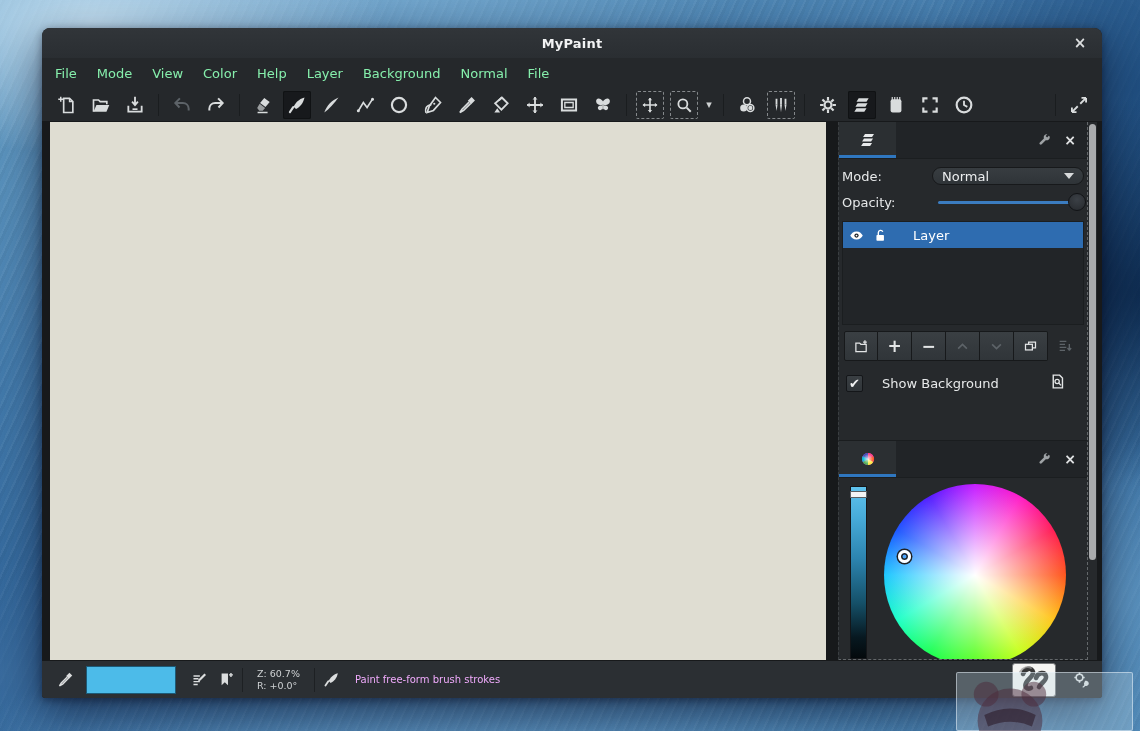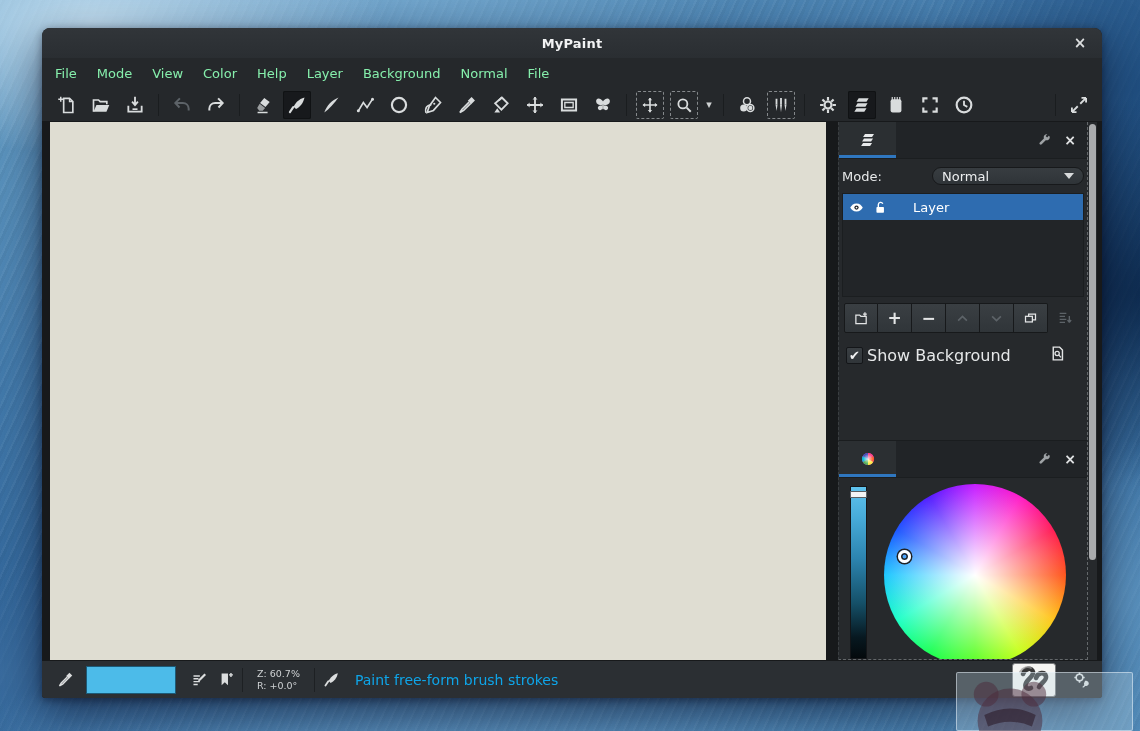--- a/index.html
+++ b/index.html
@@ -87,21 +87,21 @@
   .lbtn:first-child { border-left-width:1px; border-radius:2px 0 0 2px; }
   .lbtn.endcap { border-radius:0 2px 2px 0; }
   .lbtn svg { width:15px; height:15px; }
   .lbtn .plusglyph { font-size:17px; font-weight:bold; line-height:1; }
   .lbtn.disabled { color:#5d6368; }
   .lflat { width:34px; height:30px; margin-left:auto; display:flex; align-items:center; justify-content:center; color:#5d6368; }
   .lflat svg { width:16px; height:16px; }
   .showbg { display:flex; align-items:center; padding:0 4px; }
   .checkbox { width:17px; height:17px; background:linear-gradient(#3a3f43,#303539); border:1px solid #141619; border-radius:2px;
     display:flex; align-items:center; justify-content:center; color:#f2f3f4; font-size:13px; cursor:pointer; }
-  .showbg label { color:#e6e8e9; font-size:16px; margin-left:4px; cursor:pointer; }
+  .showbg label { color:#e6e8e9; font-size:13px; margin-left:19px; cursor:pointer; }
   .showbg .bgpick { margin-left:auto; margin-right:14px; color:#e3e5e6; cursor:pointer; }
   .showbg .bgpick svg { width:17px; height:17px; }
   
   .color-body { flex:1; position:relative; overflow:hidden; }
   .vslider { position:absolute; left:11px; top:8px; width:17px; bottom:0;
     background:linear-gradient(#5fc3ee 0%, #47abd9 18%, #2c84af 42%, #155068 68%, #071820 88%, #04090c 100%);
     border:1px solid #141619; cursor:pointer; }
   .vslider .vhandle { position:absolute; left:-1px; right:-1px; top:4px; height:7px; background:#f4f5f5; border:1px solid #5a5e61; }
   .wheel { position:absolute; left:45px; top:6px; width:182px; height:182px; border-radius:50%;
     background:
@@ -114,21 +114,21 @@
   .wheel .picker { position:absolute; left:14px; top:66px; width:13px; height:13px; border-radius:50%;
     border:3px solid #fff; box-shadow:0 0 0 1.5px #222 inset, 0 0 0 1.5px #222; }
   
   .statusbar { height:38px; flex:0 0 38px; background:#2b2f33; border-top:1px solid #17191b;
     display:flex; align-items:center; padding:0 8px 0 10px; border-radius:0 0 3px 3px; }
   .sicon { color:#dcdedf; display:flex; align-items:center; justify-content:center; width:26px; height:28px; cursor:pointer; }
   .sicon svg { width:17px; height:17px; }
   .swatch { width:90px; height:28px; border:1px solid #1d5a77; margin:0 10px 0 8px; cursor:pointer; }
   .zr { color:#cfd2d4; font-size:9.5px; line-height:1.25; margin:0 10px; white-space:nowrap; }
   .ssep { width:1px; height:24px; background:#1d2023; margin:0 4px; }
-  .tool-hint { color:#0ea5e9; font-size:14px; margin-left:10px; }
+  .tool-hint { color:#f0abfc; font-size:10px; margin-left:10px; }
   .sspacer { flex:1; }
   .brushpreview { width:44px; height:34px; background:#f5f5f3; border-radius:3px; border:1px solid #77797b;
     display:flex; align-items:center; justify-content:center; overflow:hidden; cursor:pointer; }
   .brushpreview svg { width:40px; height:32px; }
   .bcfg { margin-left:12px; }
   
   .overlay { position:absolute; left:956px; top:672px; width:177px; height:59px;
     background:rgba(190,214,230,.30); border:1px solid rgba(240,248,255,.5); border-radius:2px; z-index:50; }
   .overlay svg { position:absolute; left:10px; top:4px; width:86px; height:80px; }
   .hiddendefs { position:absolute; width:0; height:0; overflow:hidden; }
@@ -492,20 +492,27 @@
               </svg>
             </span>
           <span class="tabicon close">×</span>
         </div>
         <div class="panel-body">
           <div class="row">
             <label>Mode:</label>
             <div class="mode-select">
               <span class="val">Normal</span>
               <span class="arr"></span>
+            </div>
+          </div>
+          <div class="row" style="margin-bottom:10px">
+            <label>Opacity:</label>
+            <div class="slider">
+              <div class="track"></div>
+              <div class="handle"></div>
             </div>
           </div>
           <div class="layerlist">
             <div class="layerrow">
               <svg>
                   <use href="#i-eye"></use>
                 </svg>
               <svg>
                   <use href="#i-lockopen"></use>
                 </svg>

